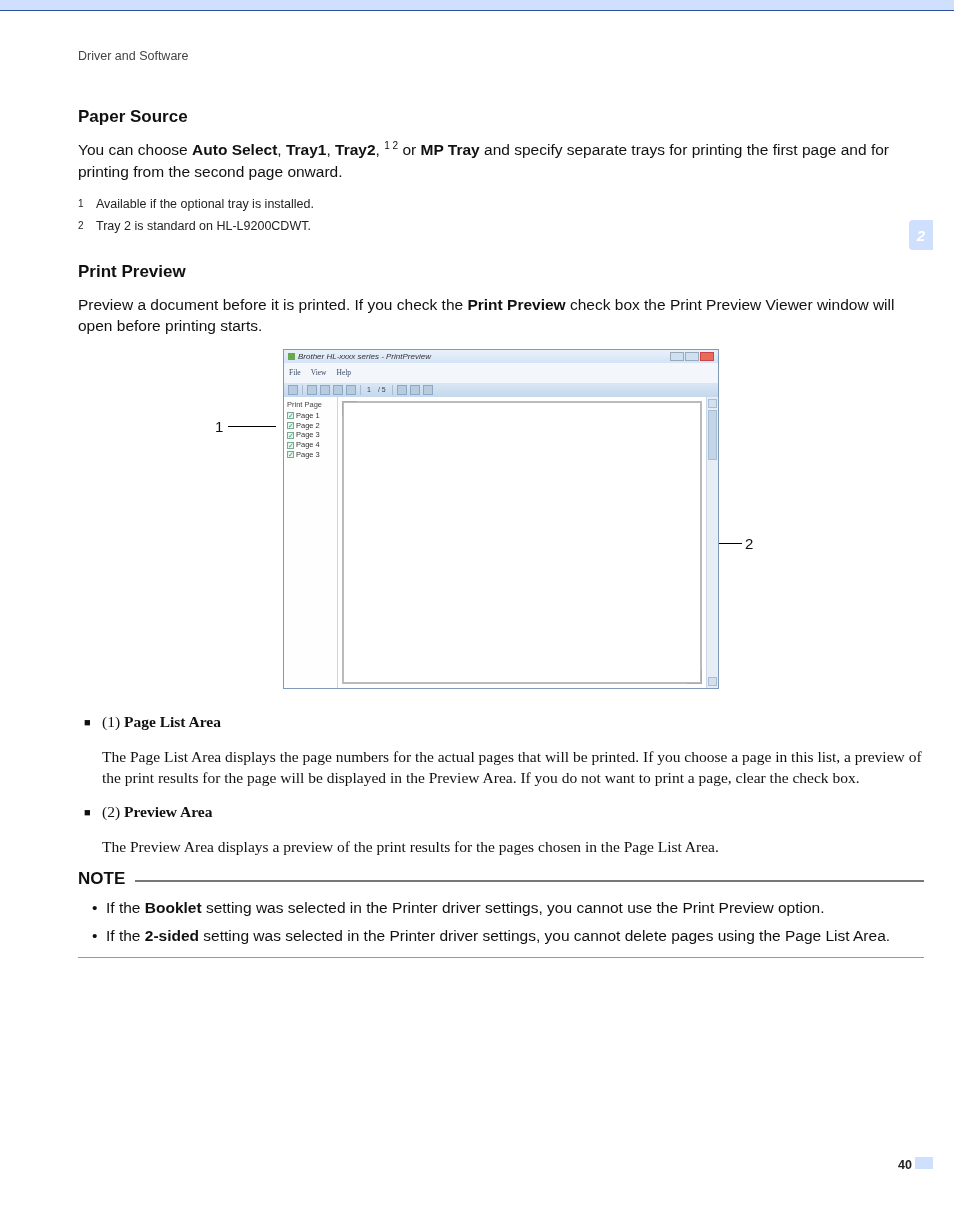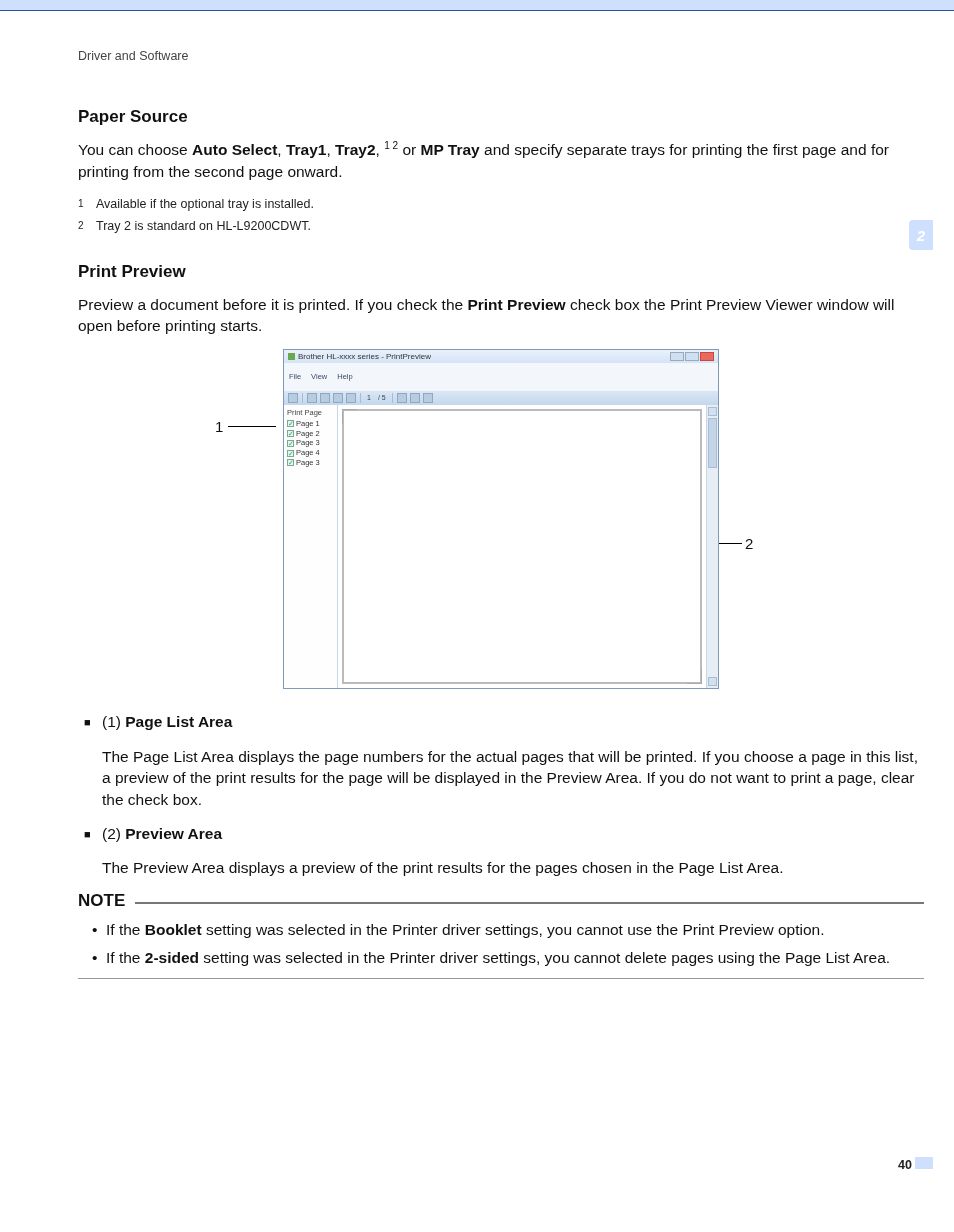--- a/index.html
+++ b/index.html
@@ -84,35 +84,37 @@
     display: flex;
     flex-direction: column;
   }
   .titlebar {
     height: 13px;
     background: linear-gradient(#eaf1fb, #d4e3f6);
     display: flex;
     align-items: center;
     padding: 0 4px;
     justify-content: space-between;
+    font-style: italic;
   }
   .titlebar-left { display: flex; align-items: center; gap: 3px; }
   .app-icon { width: 7px; height: 7px; background: #6aa84f; }
   .win-btns { display: flex; gap: 1px; }
   .win-btn { width: 14px; height: 9px; background: #cfe0f3; border: 1px solid #9ab; }
   .win-close { background: #e86a5b; border-color: #c44; }
   .menubar {
-    height: 28px;
+    height: 20px;
     background: #f3f6fa;
     display: flex;
     gap: 10px;
     padding: 0 5px;
     align-items: center;
     font-size: 7.5px;
     color: #3a4a6a;
+    font-family: Liberation Serif, serif;
   }
   .toolbar {
     height: 14px;
     background: linear-gradient(#dae7f5, #c5d7ec);
     display: flex;
     align-items: center;
     gap: 3px;
     padding: 0 4px;
   }
   .tool-ico { width: 10px; height: 10px; background: #b8cce0; border: 1px solid #8fa9c4; }
@@ -160,21 +162,21 @@
     flex-direction: column;
     justify-content: space-between;
     align-items: center;
     padding: 2px 0;
   }
   .scroll-btn { width: 9px; height: 9px; background: #d4e0ee; border: 1px solid #a9bdd4; }
   .scroll-thumb { width: 9px; height: 50px; background: #c5d5e8; border: 1px solid #a9bdd4; margin-top: 2px; }
   .scroll-track { flex: 1; }
 
   
-  .bullet-block { margin-left: 6px; margin-bottom: 6px; }
+  .bullet-block { margin-left: 6px; margin-bottom: 6px; font-family: Liberation Serif, serif; }
   .bullet-row { display: flex; font-size: 15.5px; color: #111; line-height: 1.4; }
   .bullet-sq { width: 18px; flex-shrink: 0; }
   .bullet-sq::before { content: "■"; font-size: 11px; position: relative; top: -1px; }
   .bullet-label { }
   .bullet-desc {
     font-size: 15.5px;
     color: #111;
     line-height: 1.4;
     margin: 13px 0 12px 18px;
   }

